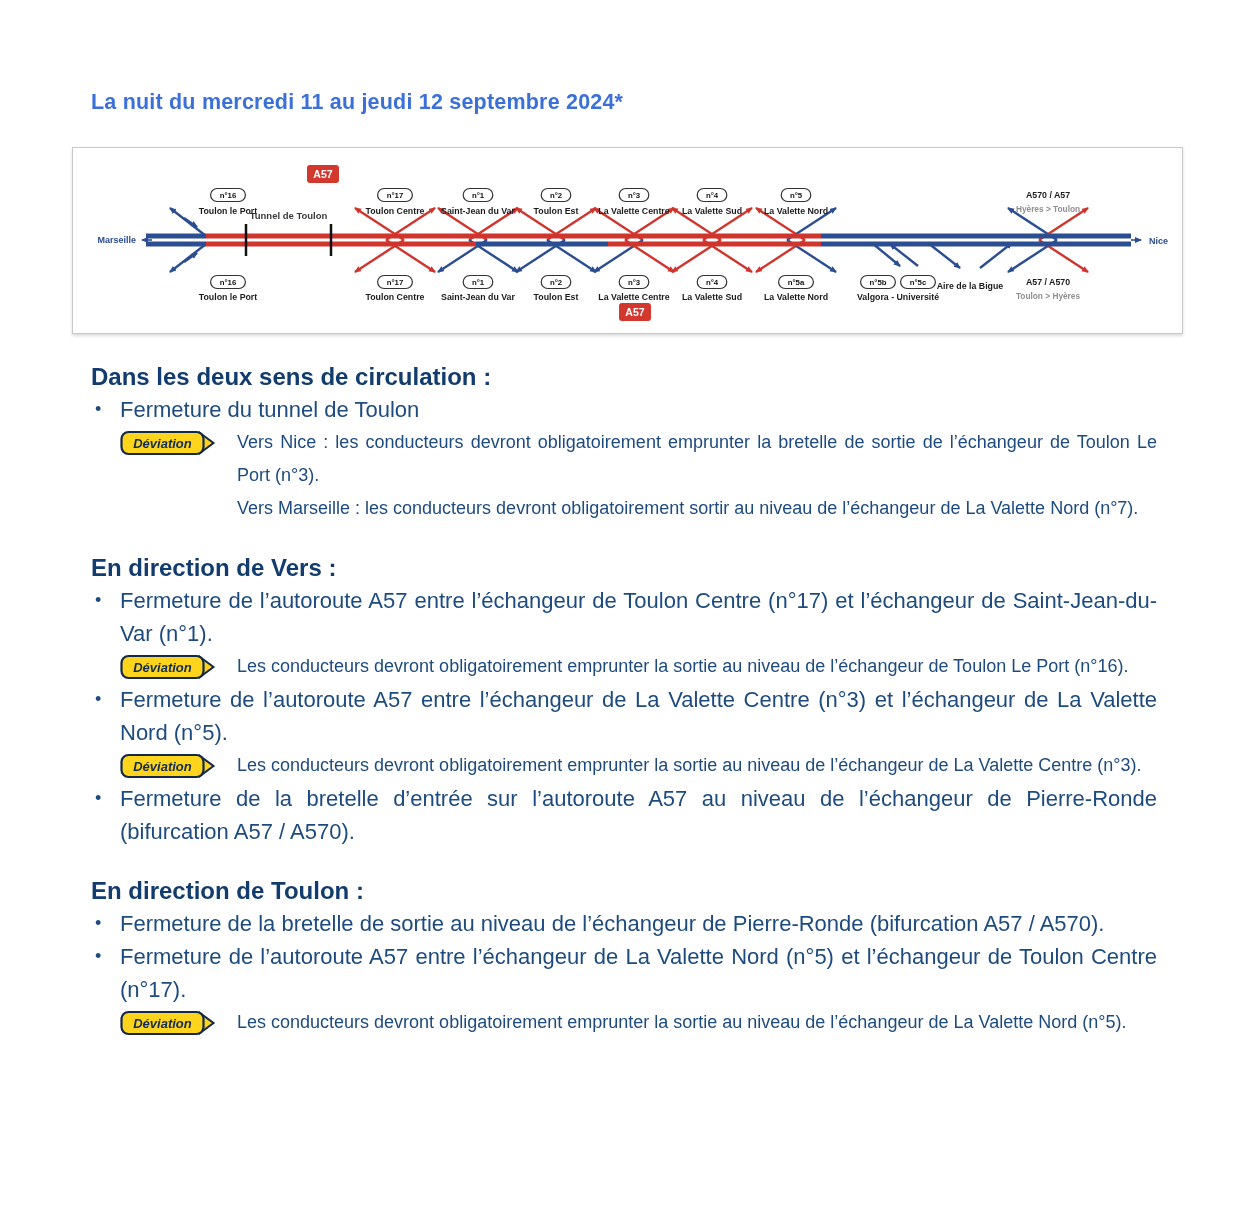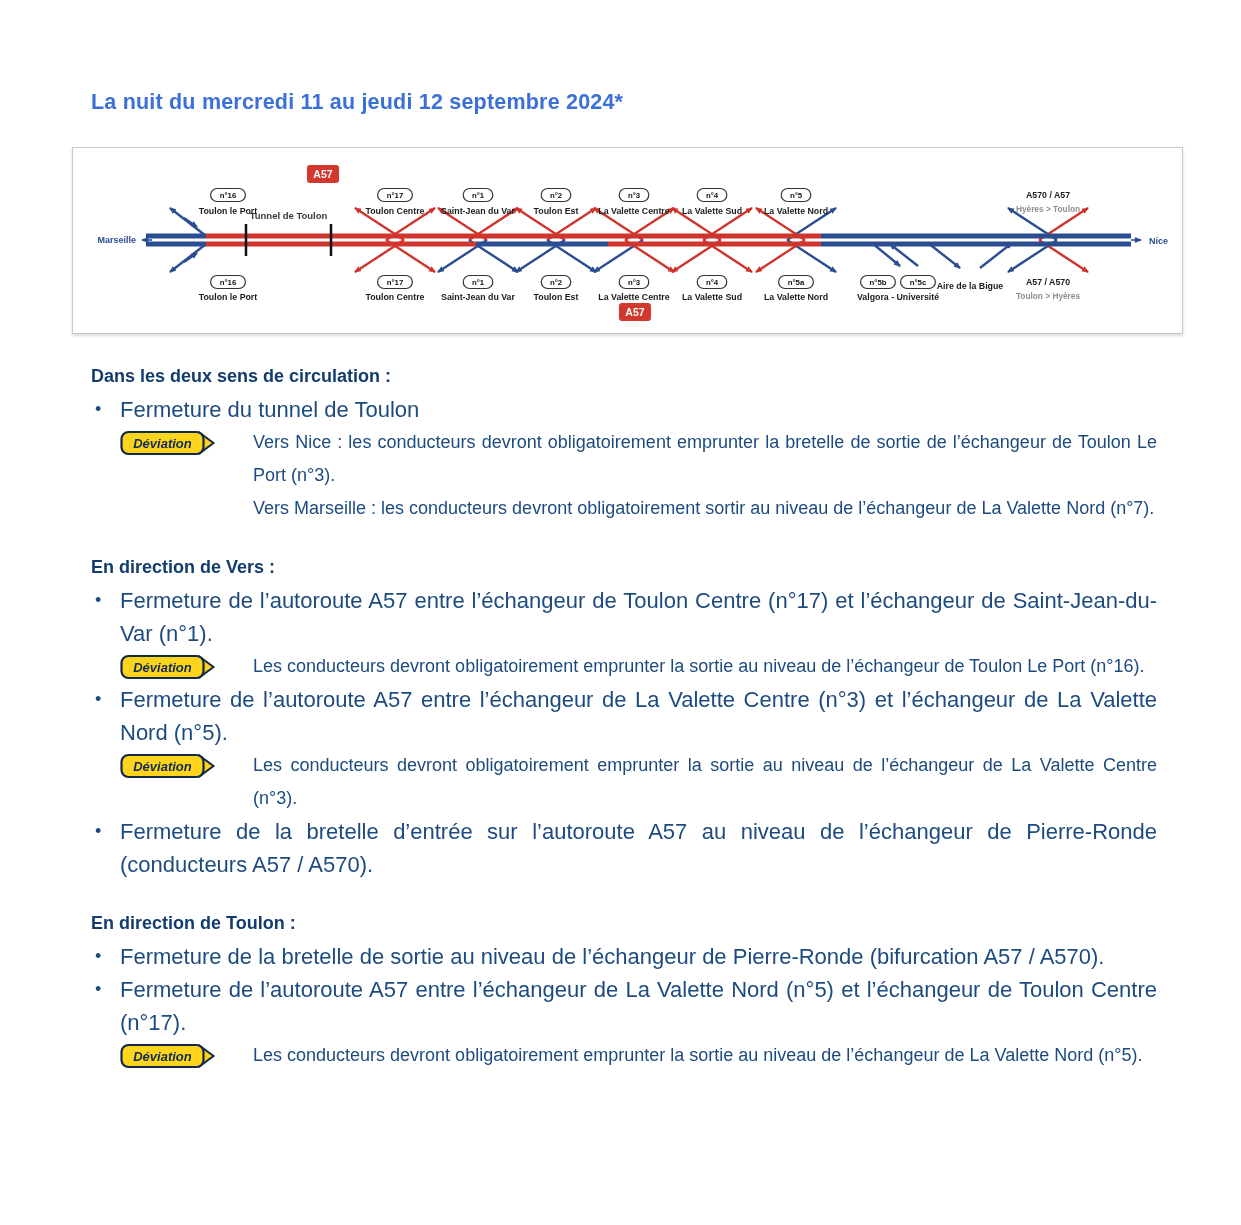--- a/index.html
+++ b/index.html
@@ -20,33 +20,33 @@
   
   .t-end{font:bold 9px "Liberation Sans",sans-serif;fill:#2b4d92;}
   .t-name{font:bold 8.8px "Liberation Sans",sans-serif;fill:#1c1c1c;}
   .t-badge{font:bold 7.8px "Liberation Sans",sans-serif;fill:#111;}
   .t-sub{font:bold 8.3px "Liberation Sans",sans-serif;fill:#8f8f8f;}
   .t-a57{font:bold 10.5px "Liberation Sans",sans-serif;fill:#fff;}
   .t-tunnel{font:bold 9.5px "Liberation Sans",sans-serif;fill:#3a3a3a;}
   
   #sections{margin-top:0;}
   h2.sec-h{
-    margin:26px 0 0;font-size:18px;line-height:33px;font-weight:bold;
+    margin:26px 0 0;font-size:24px;line-height:33px;font-weight:bold;
     color:#123c6d;
   }
   .bullet-row{display:flex;margin:0;}
   .bullet-row .dot{
     flex:none;width:29px;padding-left:4px;box-sizing:border-box;
     color:#1d4b7f;font-size:18px;line-height:33px;
   }
   .bullet-row p{
     flex:1;margin:0;text-align:justify;color:#1d4b7f;
     font-size:22px;line-height:33px;
   }
-  .dev-row{display:flex;margin:0 0 0 29px;gap:16px;}
+  .dev-row{display:flex;margin:0 0 0 29px;}
   .dev-badge{flex:none;width:96px;height:26px;margin-top:4px;}
   .dev-badge text{
     font:italic bold 13px "Liberation Sans",sans-serif;fill:#0f2c52;
   }
   .dev-text{
     flex:1;margin-left:21px;color:#1d4b7f;font-size:18px;line-height:33px;
     text-align:justify;
   }
   .dev-text p{margin:0;}
 </style>
@@ -217,21 +217,21 @@
           <path d="M80,3 L93.5,13 L80,23 Z" fill="#ffd41c" stroke="#13294a" stroke-width="2"></path>
           <rect x="1.5" y="2" width="82" height="22" rx="7" fill="#ffd41c" stroke="#13294a" stroke-width="2.2"></rect>
           <text x="42.5" y="17.5" text-anchor="middle">Déviation</text>
         </svg>
         <div class="dev-text">
           <p>Les conducteurs devront obligatoirement emprunter la sortie au niveau de l’échangeur de La Valette Centre (n°3).</p>
         </div>
       </div>
       <div class="bullet-row">
         <span class="dot">•</span>
-        <p>Fermeture de la bretelle d’entrée sur l’autoroute A57 au niveau de l’échangeur de Pierre-Ronde (conducteurs A57 / A570).</p>
+        <p>Fermeture de la bretelle d’entrée sur l’autoroute A57 au niveau de l’échangeur de Pierre-Ronde (bifurcation A57 / A570).</p>
       </div>
       <h2 class="sec-h">En direction de Toulon :</h2>
       <div class="bullet-row">
         <span class="dot">•</span>
         <p>Fermeture de la bretelle de sortie au niveau de l’échangeur de Pierre-Ronde (bifurcation A57 / A570).</p>
       </div>
       <div class="bullet-row">
         <span class="dot">•</span>
         <p>Fermeture de l’autoroute A57 entre l’échangeur de La Valette Nord (n°5) et l’échangeur de Toulon Centre (n°17).</p>
       </div>

